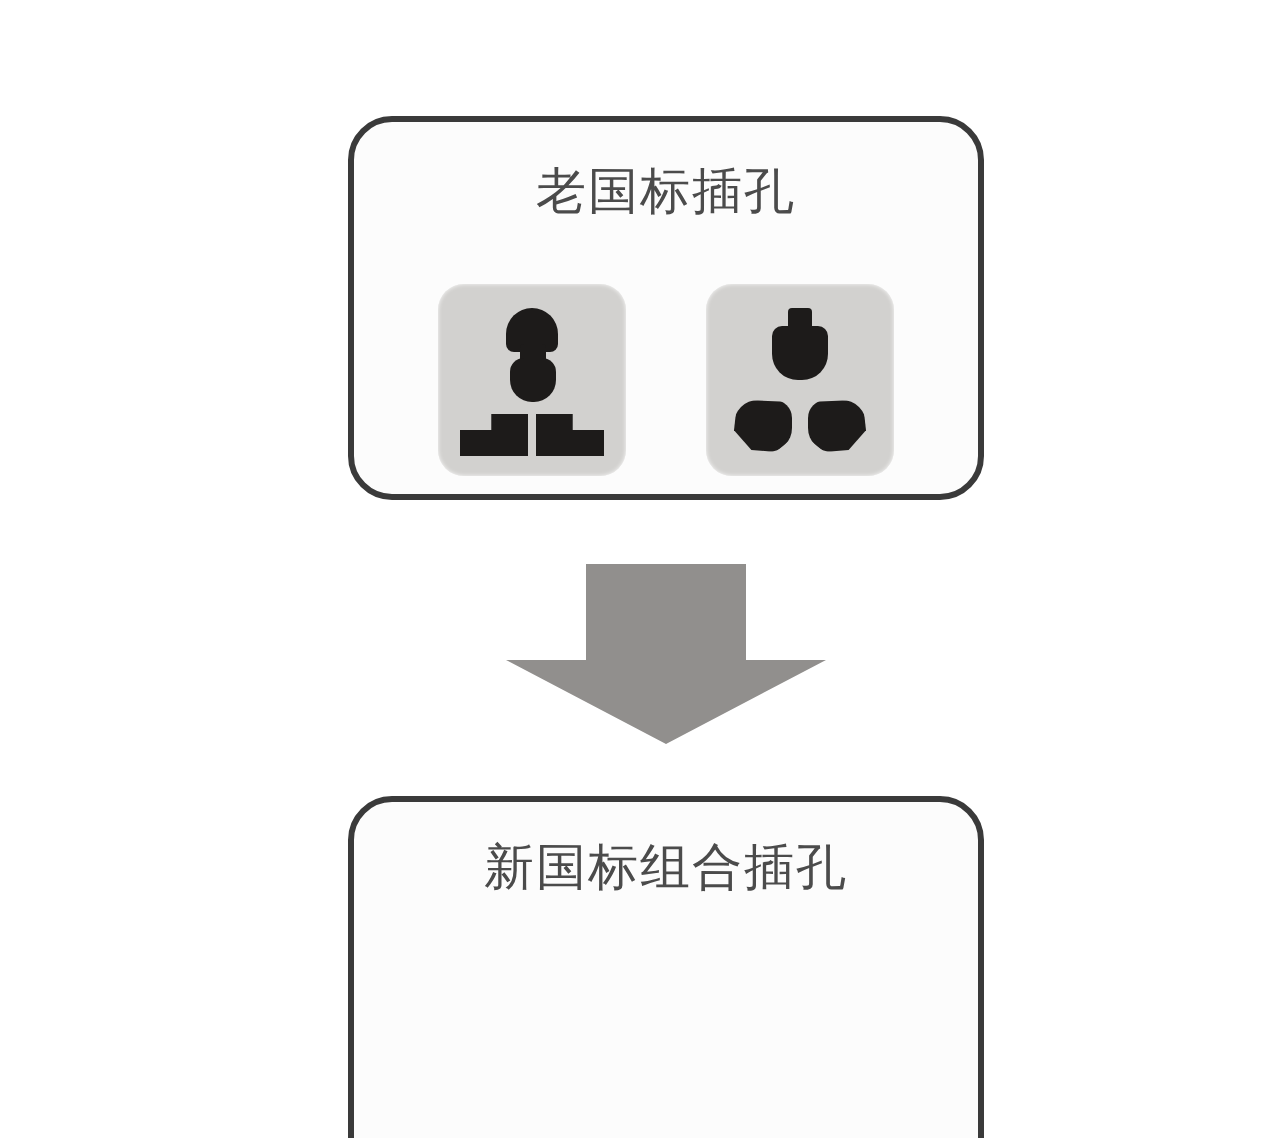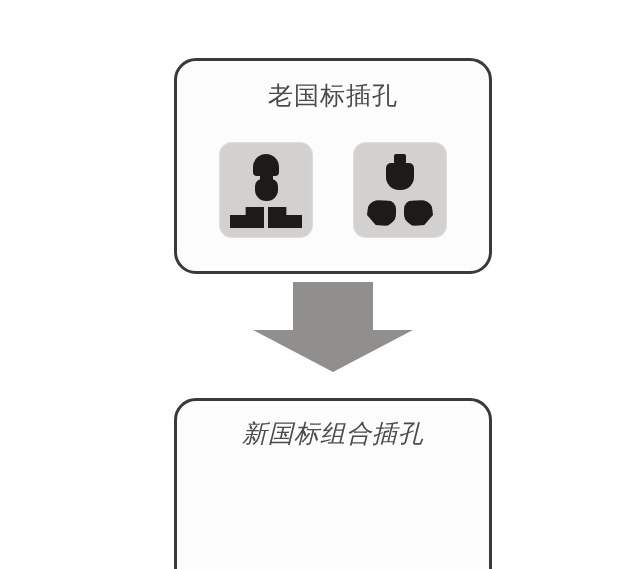--- a/index.html
+++ b/index.html
@@ -20,21 +20,21 @@
     position: absolute;
     background: #fcfcfc;
     border: 3px solid #3a3a3a;
     border-radius: 22px;
     box-sizing: border-box;
   }
   #panel-old {
     left: 174px;
     top: 58px;
     width: 318px;
-    height: 216px;
+    height: 192px;
   }
   #panel-new {
     left: 174px;
     top: 398px;
     width: 318px;
     height: 210px;   
   }
 
   .panel-title {
     position: absolute;
@@ -42,21 +42,21 @@
     right: 0;
     text-align: center;
     color: #4b4b4b;
     font-size: 25px;
     line-height: 30px;
     letter-spacing: 1px;
     white-space: nowrap;
     font-family: "DejaVu Sans", "Liberation Sans", sans-serif;
   }
   #panel-old .panel-title { top: 20px; }
-  #panel-new .panel-title { top: 18px; font-style: italic; }
+  #panel-new .panel-title { top: 18px; }
 
   
   .socket-old {
     position: absolute;
     width: 94px;
     height: 96px;
     background: #d2d1cf;
     border-radius: 13px;
     box-shadow: inset 0 0 2px rgba(255,255,255,.9);
   }

